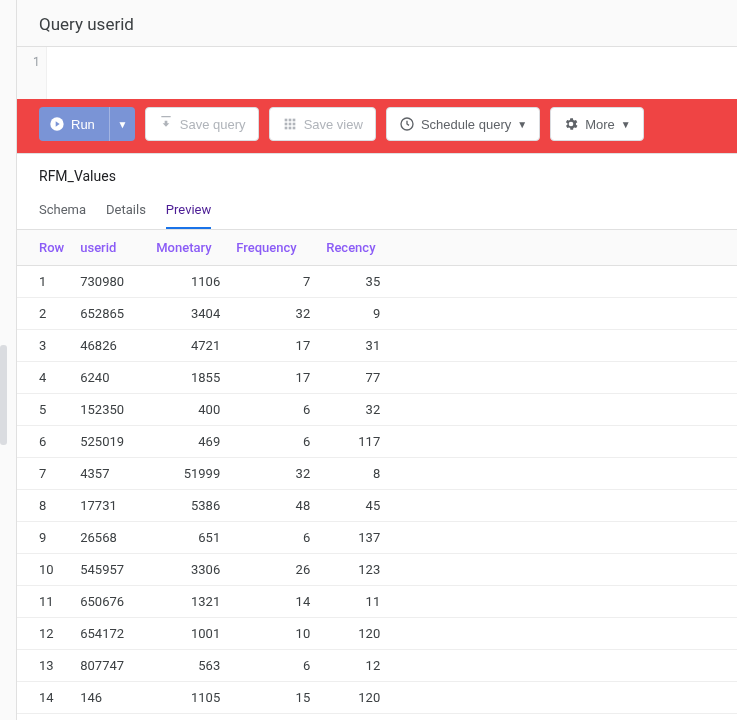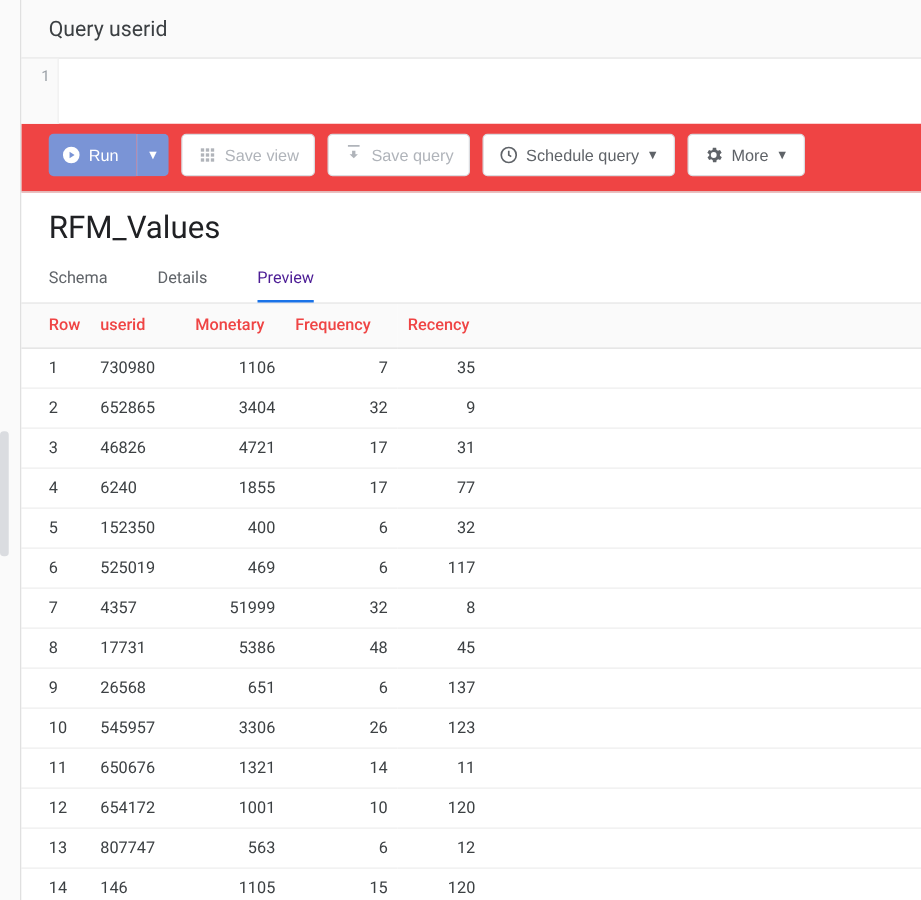--- a/index.html
+++ b/index.html
@@ -109,27 +109,27 @@
       border-left: 1px solid rgba(255,255,255,0.3);
       border-radius: 0 4px 4px 0;
       background: #7a94d6;
       color: #fff;
       cursor: pointer;
     }
     .ic { width: 16px; height: 16px; display: inline-block; }
     .caret { font-size: 10px; color: inherit; }
     .table-title {
       padding: 14px 22px 6px;
-      font-size: 25px;
+      font-size: 14px;
       font-weight: 400;
       color: #202124;
     }
     .tabs {
       display: flex;
-      gap: 40px;
+      gap: 20px;
       padding: 12px 22px 0;
       border-bottom: 1px solid #e0e0e0;
     }
     .tab {
       padding-bottom: 10px;
       color: #5f6368;
       font-size: 13px;
       cursor: pointer;
       border-bottom: 2px solid transparent;
     }
@@ -138,21 +138,21 @@
       border-bottom-color: #1a73e8;
     }
     table.data {
       width: 100%;
       border-collapse: collapse;
       font-size: 13px;
     }
     table.data th {
       text-align: left;
       font-weight: 500;
-      color: #ef4444;
+      color: #8b5cf6;
       padding: 10px 8px;
       border-bottom: 1px solid #e0e0e0;
       background: #fafafa;
     }
     table.data td {
       padding: 8px 8px;
       border-bottom: 1px solid #eeeeee;
       color: #3c4043;
     }
     table.data th:first-child, table.data td:first-child { padding-left: 22px; }
@@ -189,43 +189,43 @@
         <svg class="ic" viewBox="0 0 24 24" fill="#fff">
             <circle cx="12" cy="12" r="10" fill="#fff"></circle>
             <path d="M10 8l6 4-6 4z" fill="#7a94d6"></path>
           </svg>
         <span>Run</span>
       </button>
       <button class="btn-run-drop">
         <span class="caret">▼</span>
       </button>
     </span>
+
+    <button class="btn disabled">
+      <svg class="ic" viewBox="0 0 24 24" fill="#b0b4ba">
+          <path d="M5 20h14v-2H5v2zm7-16l-5 5h3v4h4v-4h3l-5-5z" transform="rotate(180 12 10)"></path>
+        </svg>
+      <span>Save query</span>
+    </button>
 
     <button class="btn disabled">
       <svg class="ic" viewBox="0 0 24 24" fill="#b0b4ba">
           <rect x="4" y="4" width="4" height="4"></rect>
           <rect x="10" y="4" width="4" height="4"></rect>
           <rect x="16" y="4" width="4" height="4"></rect>
           <rect x="4" y="10" width="4" height="4"></rect>
           <rect x="10" y="10" width="4" height="4"></rect>
           <rect x="16" y="10" width="4" height="4"></rect>
           <rect x="4" y="16" width="4" height="4"></rect>
           <rect x="10" y="16" width="4" height="4"></rect>
           <rect x="16" y="16" width="4" height="4"></rect>
         </svg>
       <span>Save view</span>
     </button>
 
-    <button class="btn disabled">
-      <svg class="ic" viewBox="0 0 24 24" fill="#b0b4ba">
-          <path d="M5 20h14v-2H5v2zm7-16l-5 5h3v4h4v-4h3l-5-5z" transform="rotate(180 12 10)"></path>
-        </svg>
-      <span>Save query</span>
-    </button>
-
     <button class="btn">
       <svg class="ic" viewBox="0 0 24 24" fill="none" stroke="#5f6368" stroke-width="2">
           <circle cx="12" cy="12" r="9"></circle>
           <path d="M12 7v5l3 2"></path>
         </svg>
       <span>Schedule query</span>
       <span class="caret" style="color:#5f6368">▼</span>
     </button>
 
     <button class="btn">

